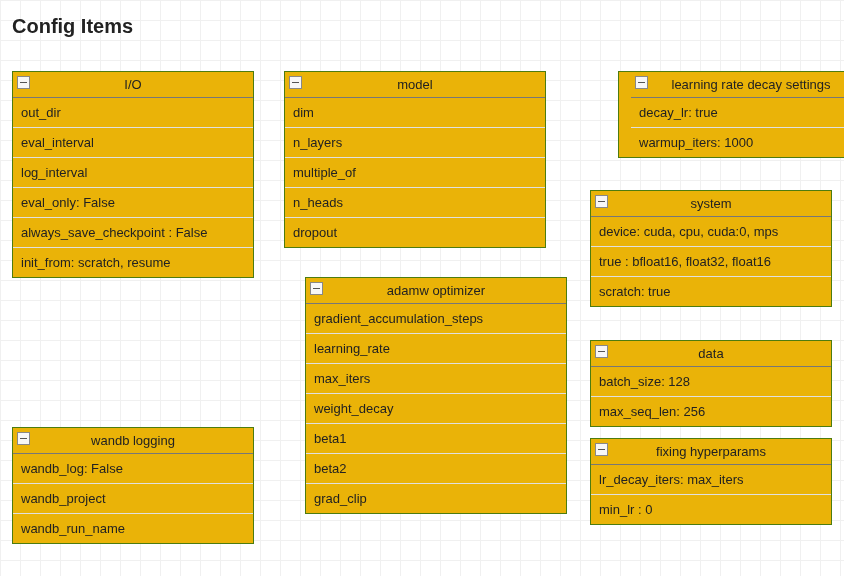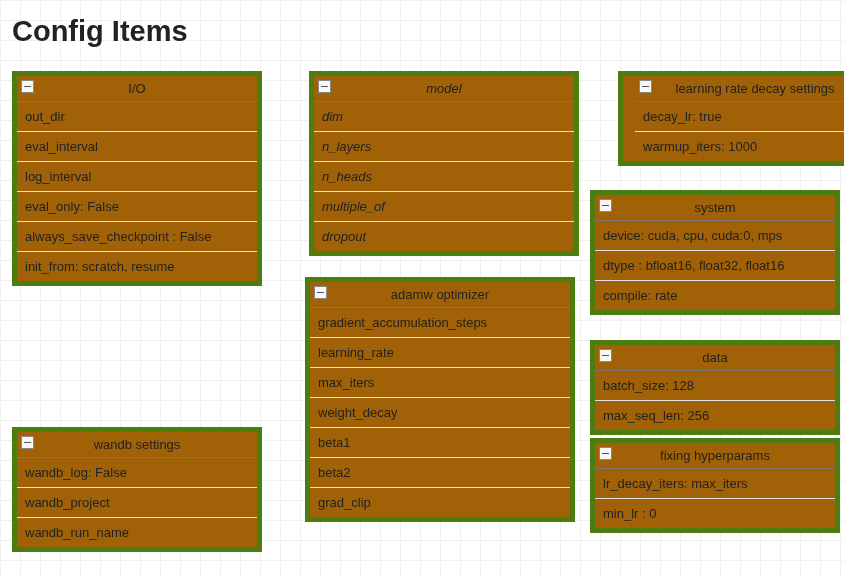--- a/index.html
+++ b/index.html
@@ -7,23 +7,23 @@
     width:844px;height:576px;
     background:#fff;
     background-image:
       linear-gradient(to right, #f0f0f0 1px, transparent 1px),
       linear-gradient(to bottom, #f0f0f0 1px, transparent 1px),
       linear-gradient(to right, #e4e4e4 1px, transparent 1px),
       linear-gradient(to bottom, #e4e4e4 1px, transparent 1px);
     background-size:20px 20px,20px 20px,80px 80px,80px 80px;
     position:relative;
   }
-  .title{position:absolute;font-size:29px;font-weight:bold;}
+  .title{position:absolute;font-size:20px;font-weight:bold;}
   .panel{
-    position:absolute;background:#a16207;border:5px solid #4d7c0f;
+    position:absolute;background:#eab308;border:1px solid #4d7c0f;
     font-size:13px;
   }
   .panel-header{
     border-bottom:1px solid #777;text-align:center;
     padding:5px 4px;position:relative;font-size:13px;
   }
   .collapse{
     position:absolute;left:4px;top:4px;width:11px;height:11px;
     border:1px solid #888;background:#f7f7f7;
   }
@@ -47,36 +47,36 @@
   <div class="row">eval_interval</div>
   <div class="row">log_interval</div>
   <div class="row">eval_only: False</div>
   <div class="row">always_save_checkpoint : False</div>
   <div class="row">init_from: scratch, resume</div>
 </div>
 
 <div class="panel" style="left:12px;top:427px;width:240px;">
   <div class="panel-header">
     <span class="collapse"></span>
-    <span>wandb settings</span>
+    <span>wandb logging</span>
   </div>
   <div class="row">wandb_log: False</div>
   <div class="row">wandb_project</div>
   <div class="row">wandb_run_name</div>
 </div>
 
-<div class="panel" style="left:309px;top:71px;width:260px;font-style:italic;">
+<div class="panel" style="left:284px;top:71px;width:260px;">
   <div class="panel-header">
     <span class="collapse"></span>
     <span>model</span>
   </div>
   <div class="row">dim</div>
   <div class="row">n_layers</div>
+  <div class="row">multiple_of</div>
   <div class="row">n_heads</div>
-  <div class="row">multiple_of</div>
   <div class="row">dropout</div>
 </div>
 
 <div class="panel" style="left:292px;top:277px;width:260px;margin-left:13px;">
   <div class="panel-header">
     <span class="collapse"></span>
     <span>adamw optimizer</span>
   </div>
   <div class="row">gradient_accumulation_steps</div>
   <div class="row">learning_rate</div>
@@ -95,22 +95,22 @@
   <div class="row">decay_lr: true</div>
   <div class="row">warmup_iters: 1000</div>
 </div>
 
 <div class="panel" style="left:590px;top:190px;width:240px;">
   <div class="panel-header">
     <span class="collapse"></span>
     <span>system</span>
   </div>
   <div class="row">device: cuda, cpu, cuda:0, mps</div>
-  <div class="row">dtype : bfloat16, float32, float16</div>
-  <div class="row">compile: rate</div>
+  <div class="row">true : bfloat16, float32, float16</div>
+  <div class="row">scratch: true</div>
 </div>
 
 <div class="panel" style="left:590px;top:340px;width:240px;">
   <div class="panel-header">
     <span class="collapse"></span>
     <span>data</span>
   </div>
   <div class="row">batch_size: 128</div>
   <div class="row">max_seq_len: 256</div>
 </div>

